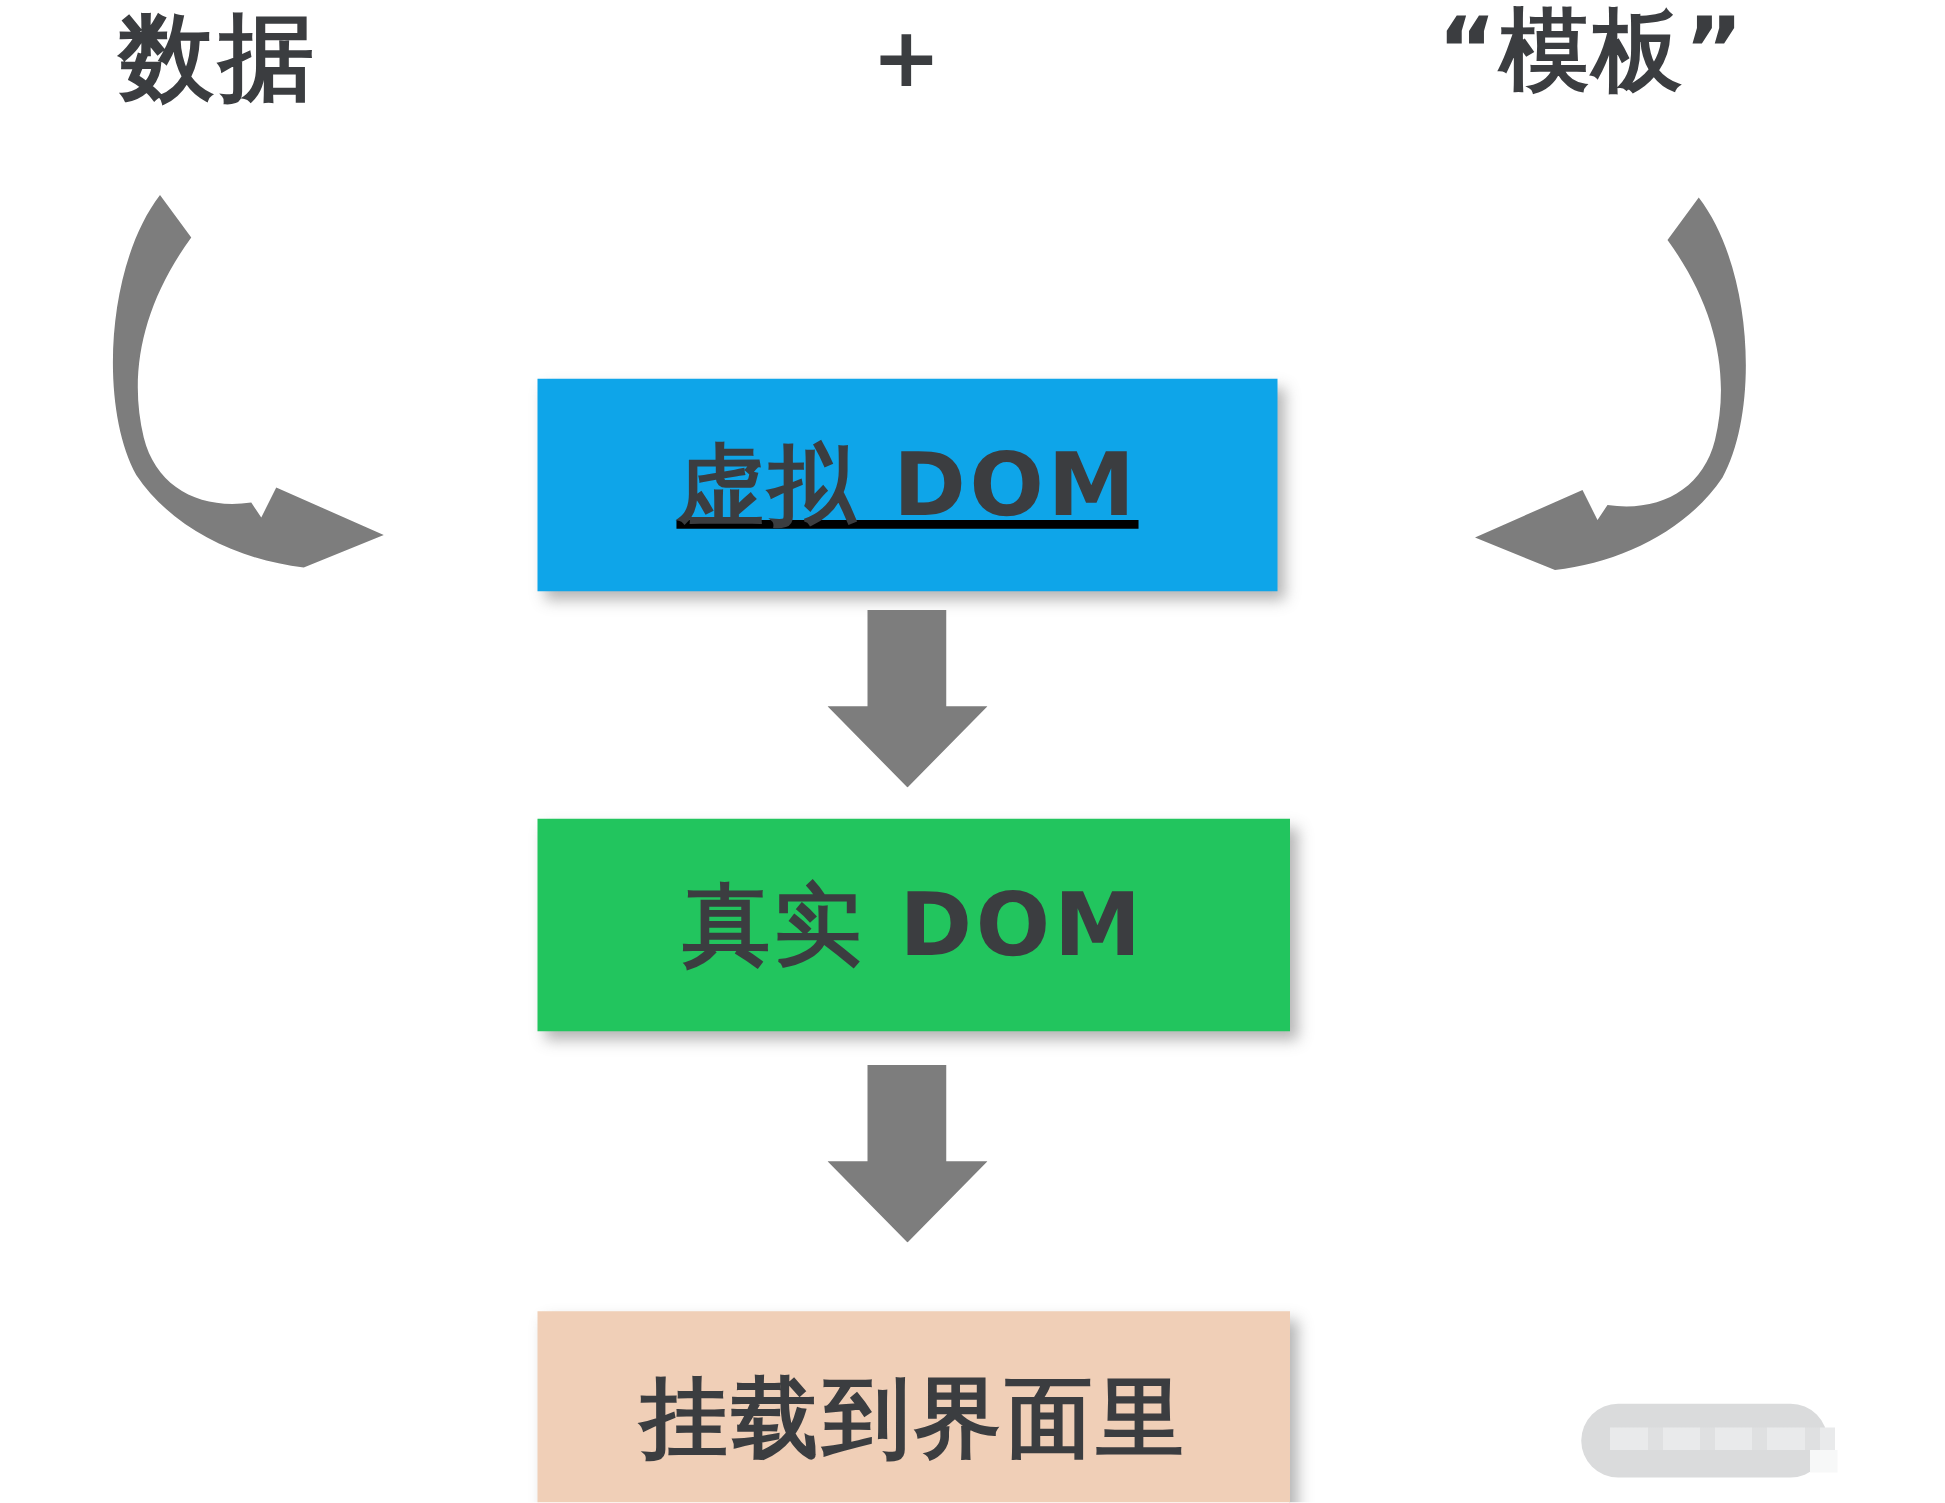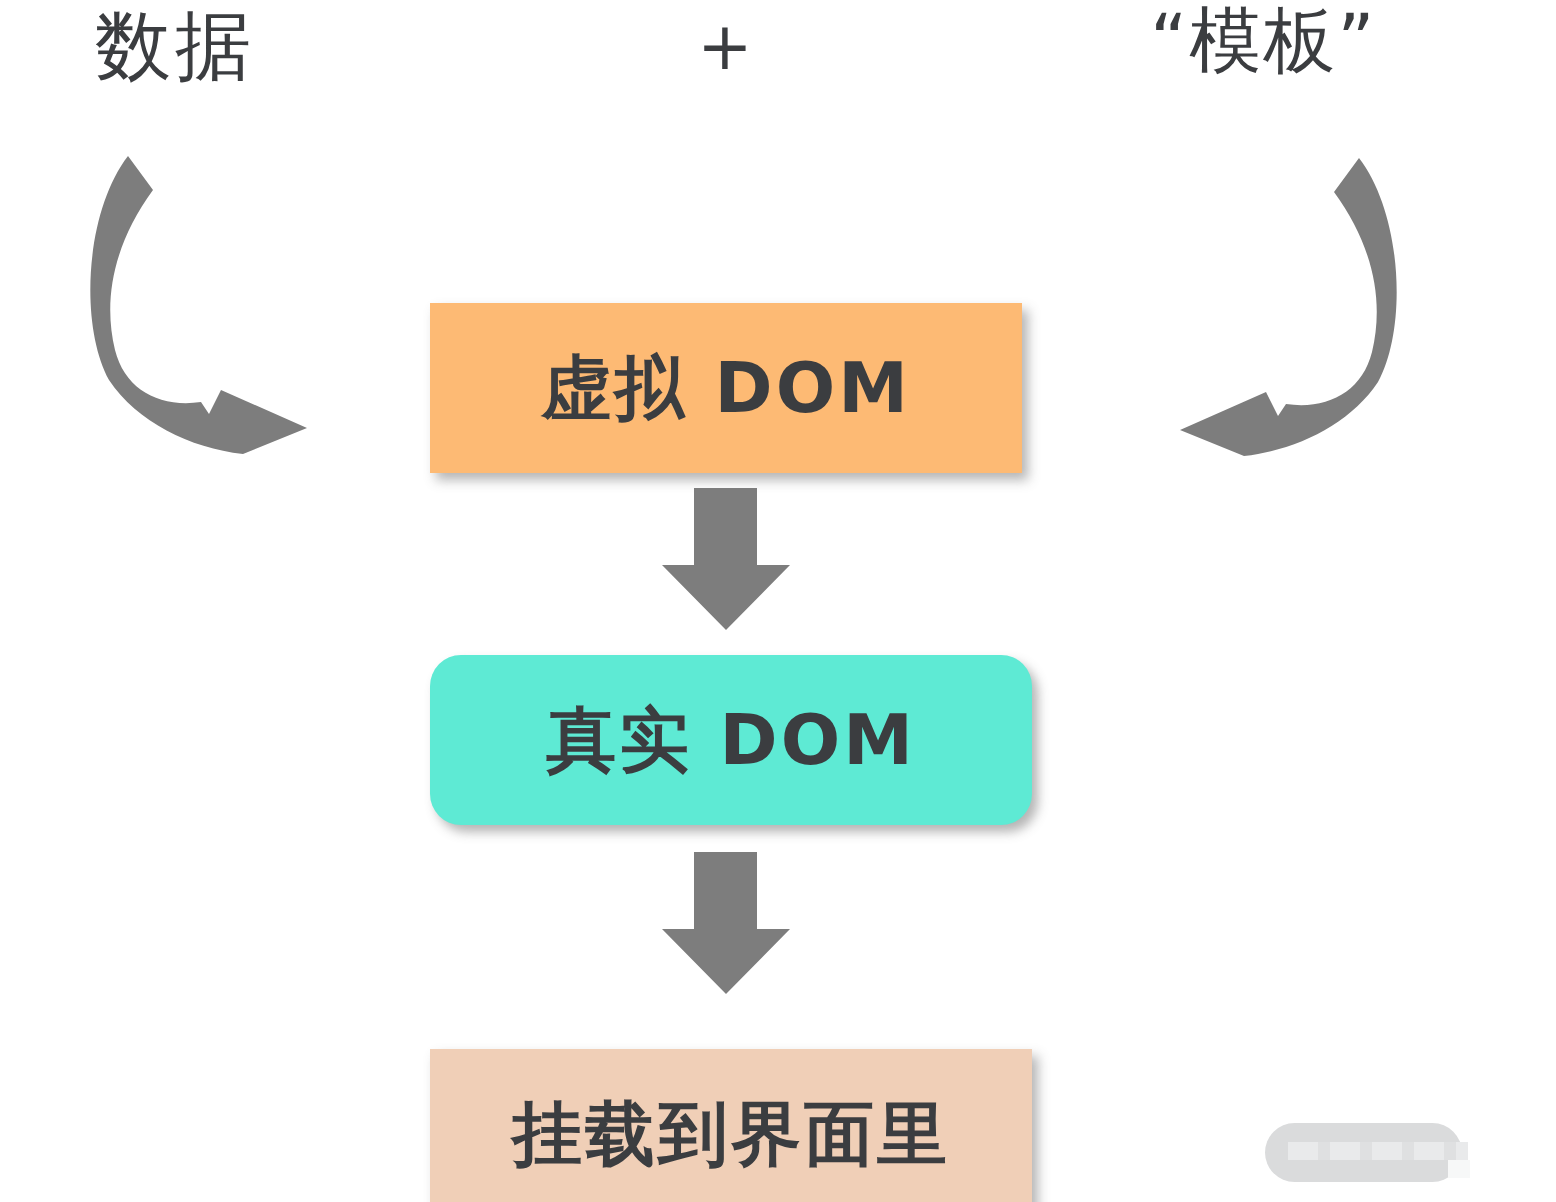--- a/index.html
+++ b/index.html
@@ -10,21 +10,21 @@
   }
   .canvas {
     position: relative;
     width: 1556px;
     height: 1202px;
     background: #ffffff;
     overflow: hidden;
   }
   .top-label {
     position: absolute;
-    font-weight: 400;
+    font-weight: 700;
     color: #3b3d40;
     white-space: nowrap;
     line-height: 1;
   }
   .label-data {
     left: 95px;
     top: 8px;
     font-size: 76px;
     letter-spacing: 4px;
   }
@@ -125,29 +125,29 @@
                C 60,240 95,258 136,252
                L 144,264
                L 156,240
                L 242,278
                L 178,304
                C 125,298 72,272 44,230
                C 14,175 20,62 63,6 Z" style="fill: rgb(125, 125, 125);"></path>
     </g>
   </svg>
 
-  <div class="node node-virtual" style="background-color: #fdba74;">
+  <div class="node node-virtual" style="background-color: #0ea5e9; text-decoration: underline;">
     <span>虚拟 DOM</span>
   </div>
 
   <svg class="down-arrow first" viewBox="0 0 128 142" aria-hidden="true">
     <polygon points="32,0 95,0 95,77 128,77 64,142 0,77 32,77" style="fill: rgb(125, 125, 125);"></polygon>
   </svg>
 
-  <div class="node node-real" style="background-color: #5eead4; border-radius: 31px;">
+  <div class="node node-real" style="background-color: #22c55e;">
     <span>真实 DOM</span>
   </div>
 
   <svg class="down-arrow second" viewBox="0 0 128 142" aria-hidden="true">
     <polygon points="32,0 95,0 95,77 128,77 64,142 0,77 32,77" style="fill: rgb(125, 125, 125);"></polygon>
   </svg>
 
   <div class="node node-mount" style="background-color: rgb(240, 207, 183);">
     <span>挂载到界面里</span>
   </div>

